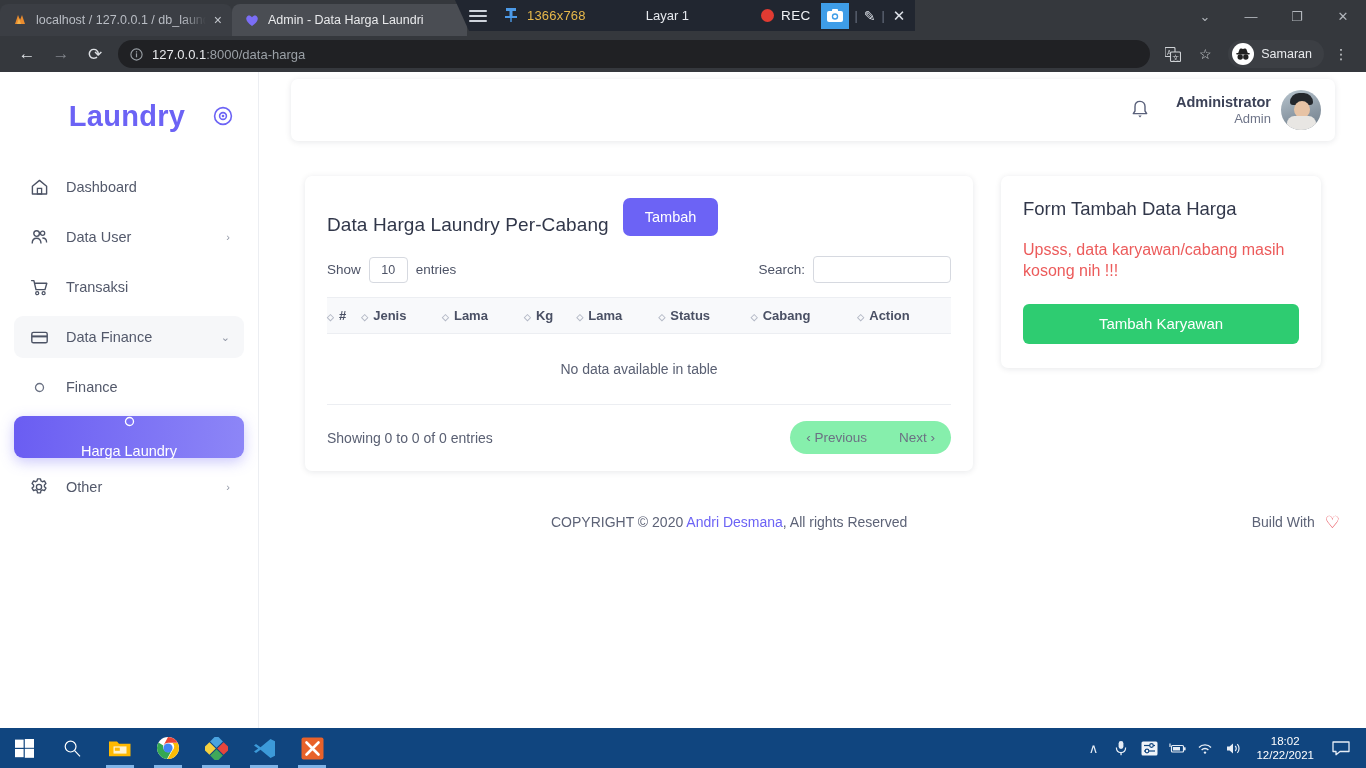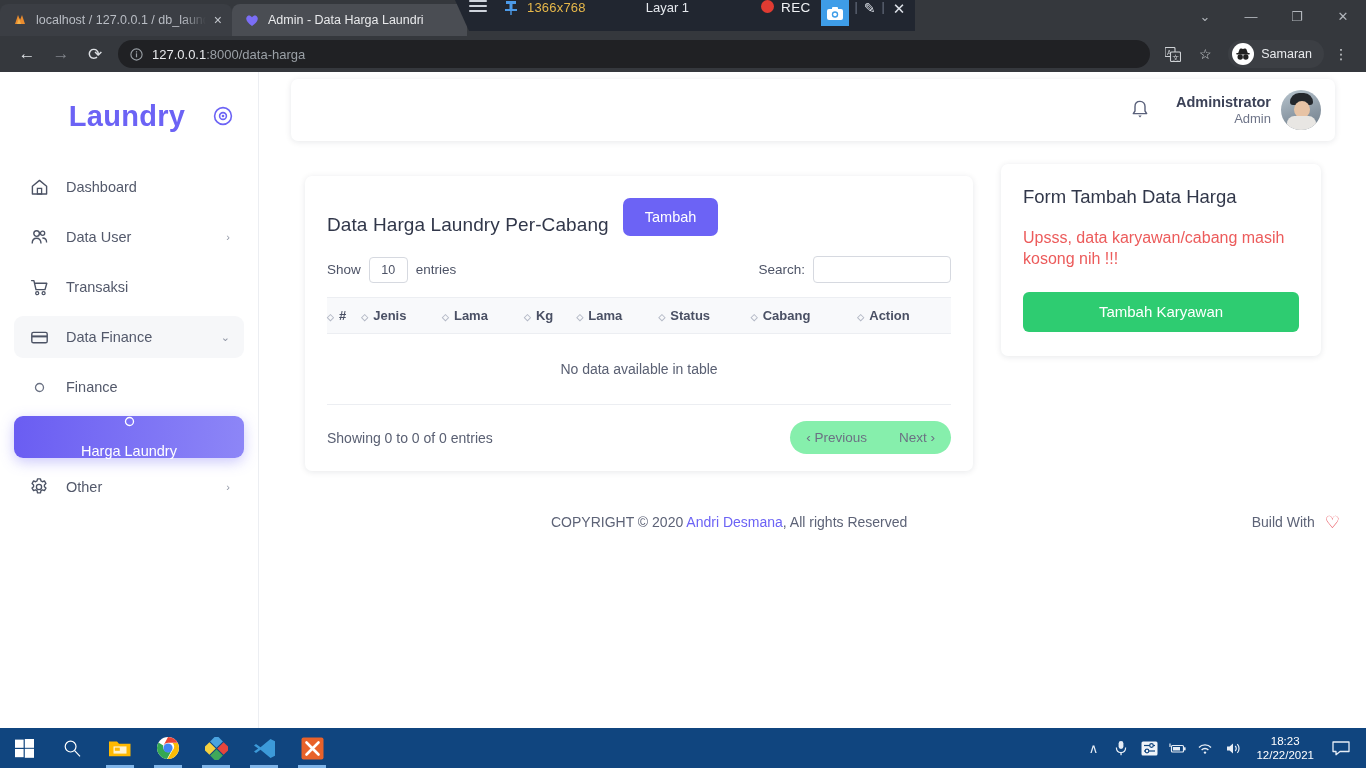--- a/index.html
+++ b/index.html
@@ -28,21 +28,21 @@
   .tab .label {
     flex: 1; white-space: nowrap; overflow: hidden;
     -webkit-mask-image: linear-gradient(90deg,#000 86%,transparent 100%);
             mask-image: linear-gradient(90deg,#000 86%,transparent 100%);
   }
   .tab .closex { font-size: 14px; color: #c3c7cd; line-height: 1; }
 
   
   .recbar {
     position: absolute; top: 0; left: 455px; width: 460px; height: 31px;
-    background: #212630; display: flex; align-items: flex-start;
+    background: #212630; display: flex; align-items: center;
     color: #dfe3ea; font-size: 12.5px;
     clip-path: polygon(0 0, 100% 0, 100% 100%, 14px 100%);
   }
   .recbar .hamb { margin-left: 14px; width: 18px; display:flex; flex-direction:column; gap:3px; }
   .recbar .hamb i { display:block; height:2px; background:#cfd4dc; border-radius:1px;}
   .recbar .pin { margin-left: 18px; color:#4c9ae8; font-size: 15px; line-height: 1;}
   .recbar .dims { margin-left: 10px; color:#e7b84a; font-size: 13px; letter-spacing:.2px;}
   .recbar .layer { margin-left: 60px; color:#e6e9ee; font-size: 13px; }
   .recbar .recdot { margin-left: 72px; width: 13px; height: 13px; border-radius: 50%; background:#e03b32; }
   .recbar .rectxt { margin-left: 7px; font-size: 13.5px; color:#f0f2f5; letter-spacing:.3px;}
@@ -178,21 +178,21 @@
     border-bottom:1px solid #eceef2;
   }
   .footrow { display:flex; align-items:center; justify-content:space-between; margin-top:16px; }
   .showing { font-size:14px; color:#5a6073; }
   .pager { display:flex; background:#86efac; border-radius:18px; overflow:hidden; }
   .pager button {
     background:transparent; border:none; font-family:inherit; font-size:13.5px;
     color:#6b7183; padding:9px 16px; cursor:pointer;
   }
 
-  .formcard { position:absolute; left:742px; top:92px; width:320px; padding:22px 22px 24px 22px; }
+  .formcard { position:absolute; left:742px; top:104px; width:320px; padding:22px 22px 24px 22px; }
   .formtitle { font-size:18.5px; color:#31374a; }
   .formwarn { margin-top:20px; font-size:16px; line-height:1.3; color:#ec5b5b; }
   .btn-karyawan {
     margin-top:22px; width:100%; height:40px; background:#2ecc71; color:#fff;
     border:none; border-radius:6px; font-size:15px; font-family:inherit; cursor:pointer;
   }
 
   .footer {
     position:absolute; left:0; top:425px; width:1107px; height:50px;
     display:flex; align-items:center; font-size:14px; color:#5d6377;
@@ -587,21 +587,21 @@
         </svg>
     </div>
     <div class="sys">
       <svg width="17" height="15" viewBox="0 0 17 15">
           <path d="M2 5.4 h2.6 L8 2.4 v10.2 L4.6 9.6 H2 Z" fill="#e6edf6"></path>
           <path d="M10.2 5 C11.6 6.4 11.6 8.6 10.2 10" fill="none" stroke="#e6edf6" stroke-width="1.2"></path>
           <path d="M12.3 3.2 C14.6 5.6 14.6 9.4 12.3 11.8" fill="none" stroke="#e6edf6" stroke-width="1.2"></path>
         </svg>
     </div>
     <div class="clock">
-      <div>18:23</div>
+      <div>18:02</div>
       <div>12/22/2021</div>
     </div>
     <div class="tb-action">
       <svg width="18" height="15" viewBox="0 0 18 15">
           <path d="M1 1 h16 v9.5 h-9 l-4 3.2 v-3.2 h-3 z" fill="none" stroke="#e6edf6" stroke-width="1.3" stroke-linejoin="round"></path>
         </svg>
     </div>
   </div>
 </div>
 

